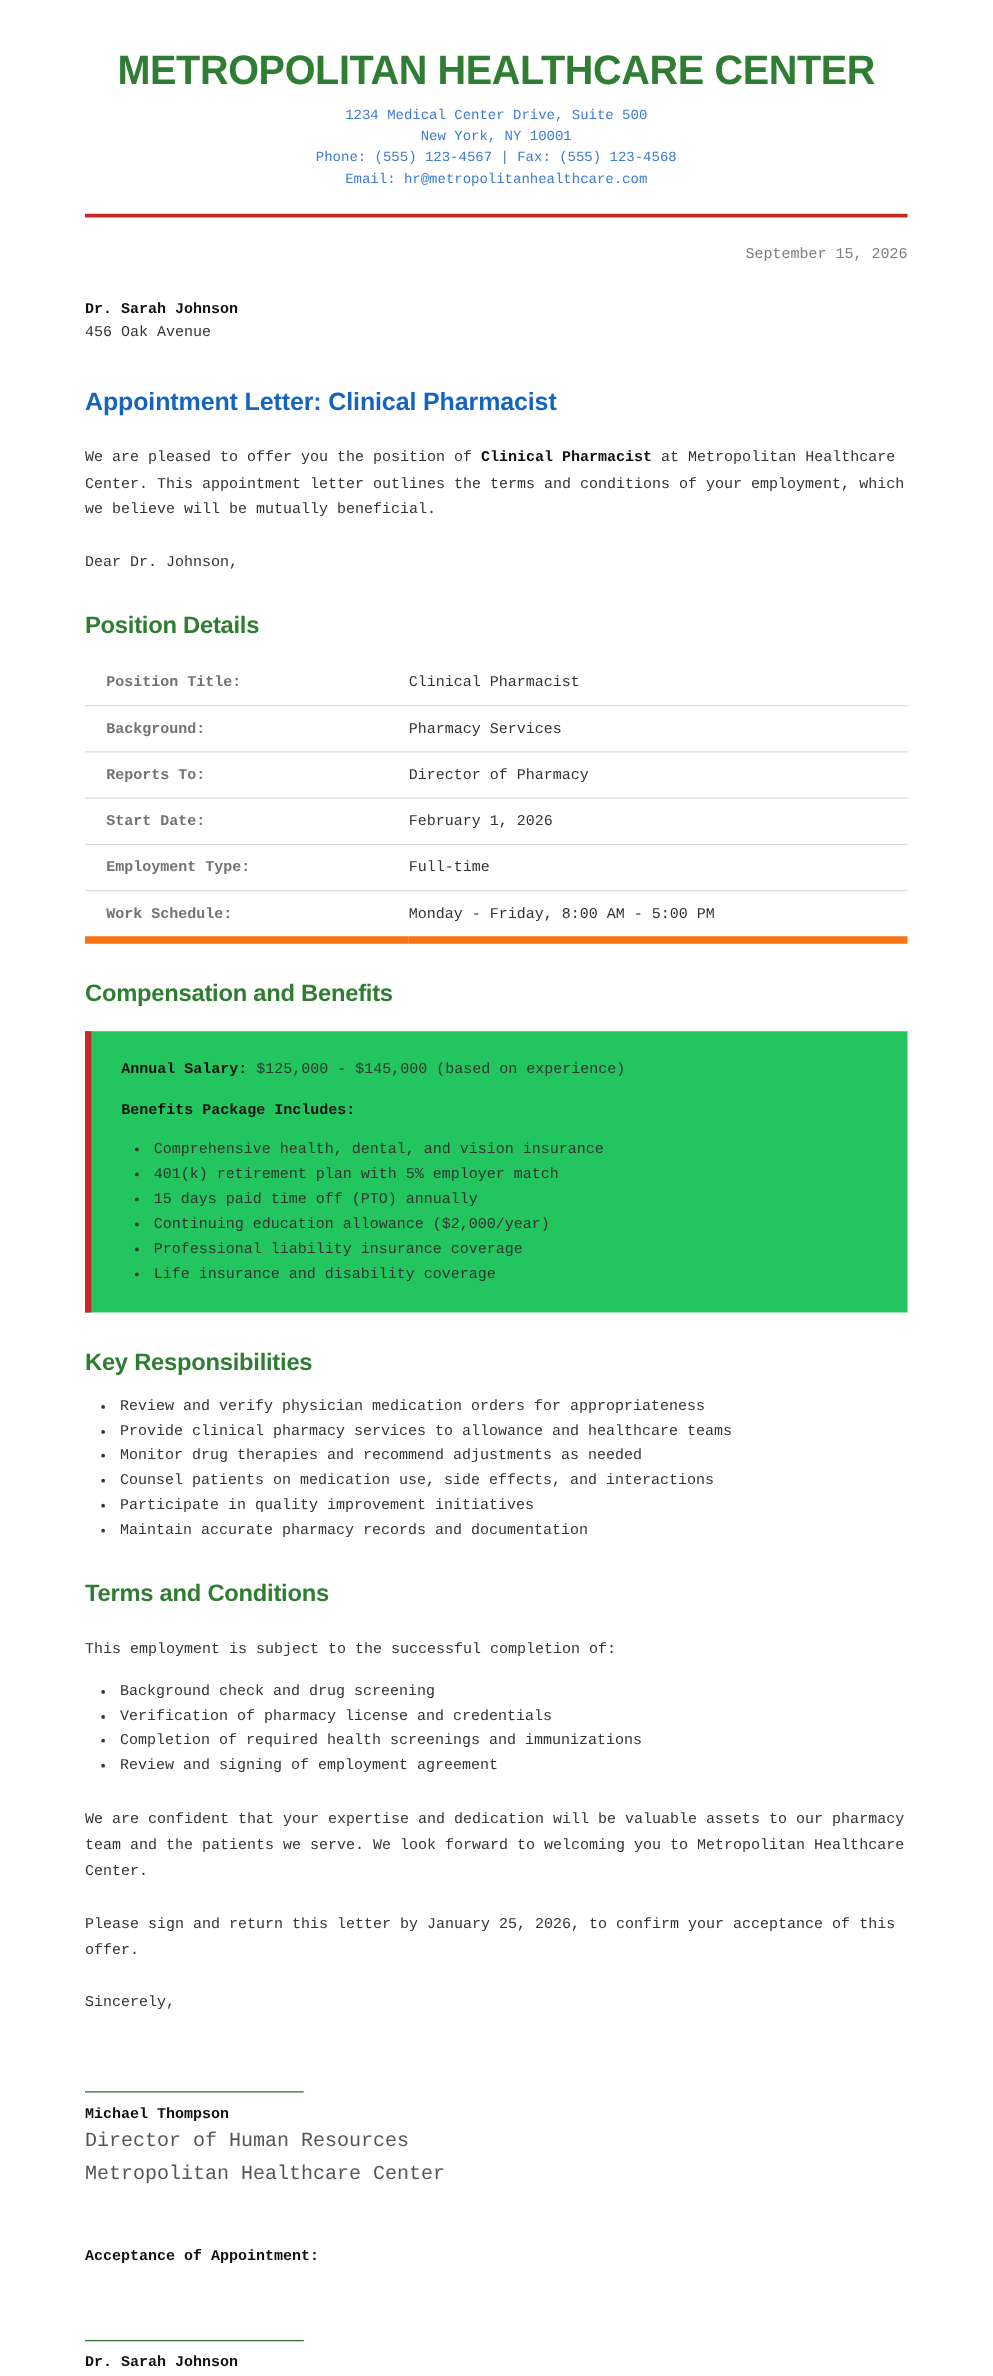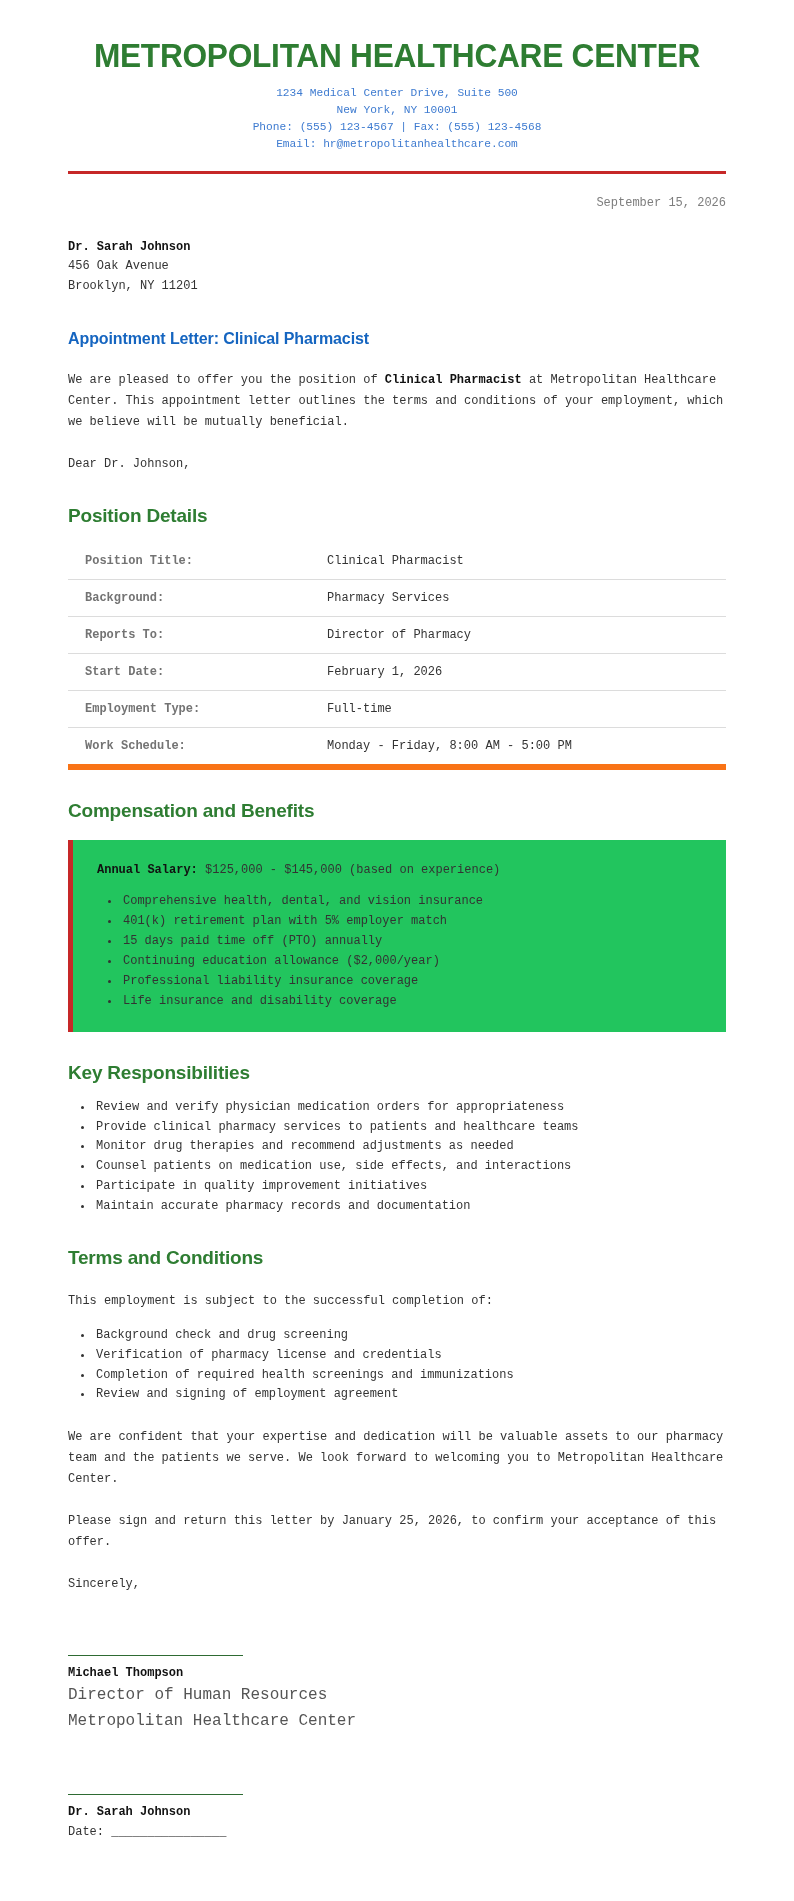--- a/index.html
+++ b/index.html
@@ -64,21 +64,21 @@
   }
   .recipient .name {
     font-weight: bold;
     color: #111111;
   }
 
   
   .subject {
     font-family: "Liberation Sans Narrow", "Liberation Sans", sans-serif;
     font-weight: bold;
-    font-size: 16px;
+    font-size: 20px;
     color: #1565C0;
     margin: 34px 0 0 0;
     letter-spacing: -0.1px;
   }
 
   .para {
     font-size: 12px;
     line-height: 1.72;
     color: #333333;
     margin: 22px 0 0 0;
@@ -195,21 +195,20 @@
       <div>Email: hr@metropolitanhealthcare.com</div>
     </div>
   </div>
   <hr class="rule-red">
 
   <div class="letter-date">September 15, 2026</div>
 
   <div class="recipient">
     <div class="name">Dr. Sarah Johnson</div>
     <div>456 Oak Avenue</div>
-    <div>Brooklyn, NY 11201</div>
   </div>
 
   <div class="subject">Appointment Letter: Clinical Pharmacist</div>
 
   <p class="para"><span>We are pleased to offer you the position of </span><b>Clinical Pharmacist</b><span> at Metropolitan Healthcare Center. This appointment letter outlines the terms and conditions of your employment, which we believe will be mutually beneficial.</span></p>
   <p class="para">Dear Dr. Johnson,</p>
 
   <div class="section-title">Position Details</div>
   <table class="details-table">
     <tbody>
@@ -236,34 +235,35 @@
       <tr>
         <td class="label">Work Schedule:</td>
         <td class="value">Monday - Friday, 8:00 AM - 5:00 PM</td>
       </tr>
     </tbody>
   </table>
 
   <div class="section-title">Compensation and Benefits</div>
   <div class="benefits-box">
     <p class="salary"><b>Annual Salary:</b><span> $125,000 - $145,000 (based on experience)</span></p>
+    <p class="pkg-label"><b>Benefits Package Includes:</b></p>
     <ul class="bullets">
       <li>Comprehensive health, dental, and vision insurance</li>
       <li>401(k) retirement plan with 5% employer match</li>
       <li>15 days paid time off (PTO) annually</li>
       <li>Continuing education allowance ($2,000/year)</li>
       <li>Professional liability insurance coverage</li>
       <li>Life insurance and disability coverage</li>
     </ul>
   </div>
 
   <div class="section-title">Key Responsibilities</div>
   <ul class="bullets plain">
     <li>Review and verify physician medication orders for appropriateness</li>
-    <li>Provide clinical pharmacy services to patients and healthcare teams</li>
+    <li>Provide clinical pharmacy services to allowance and healthcare teams</li>
     <li>Monitor drug therapies and recommend adjustments as needed</li>
     <li>Counsel patients on medication use, side effects, and interactions</li>
     <li>Participate in quality improvement initiatives</li>
     <li>Maintain accurate pharmacy records and documentation</li>
   </ul>
 
   <div class="section-title">Terms and Conditions</div>
   <p class="para">This employment is subject to the successful completion of:</p>
   <ul class="bullets plain">
     <li>Background check and drug screening</li>
@@ -275,18 +275,19 @@
   <p class="para">We are confident that your expertise and dedication will be valuable assets to our pharmacy team and the patients we serve. We look forward to welcoming you to Metropolitan Healthcare Center.</p>
   <p class="para">Please sign and return this letter by January 25, 2026, to confirm your acceptance of this offer.</p>
   <p class="para">Sincerely,</p>
 
   <div class="sig-space"></div>
   <div class="sig-line"></div>
   <div class="sig-name">Michael Thompson</div>
   <div class="sig-role">Director of Human Resources</div>
   <div class="sig-role">Metropolitan Healthcare Center</div>
 
+  <div class="accept-title">Acceptance of Appointment:</div>
   <div class="sig-space"></div>
   <div class="sig-line"></div>
   <div class="sig-name">Dr. Sarah Johnson</div>
   <div class="date-line">Date: ________________</div>
 
 </div>
 
 </body></html>

